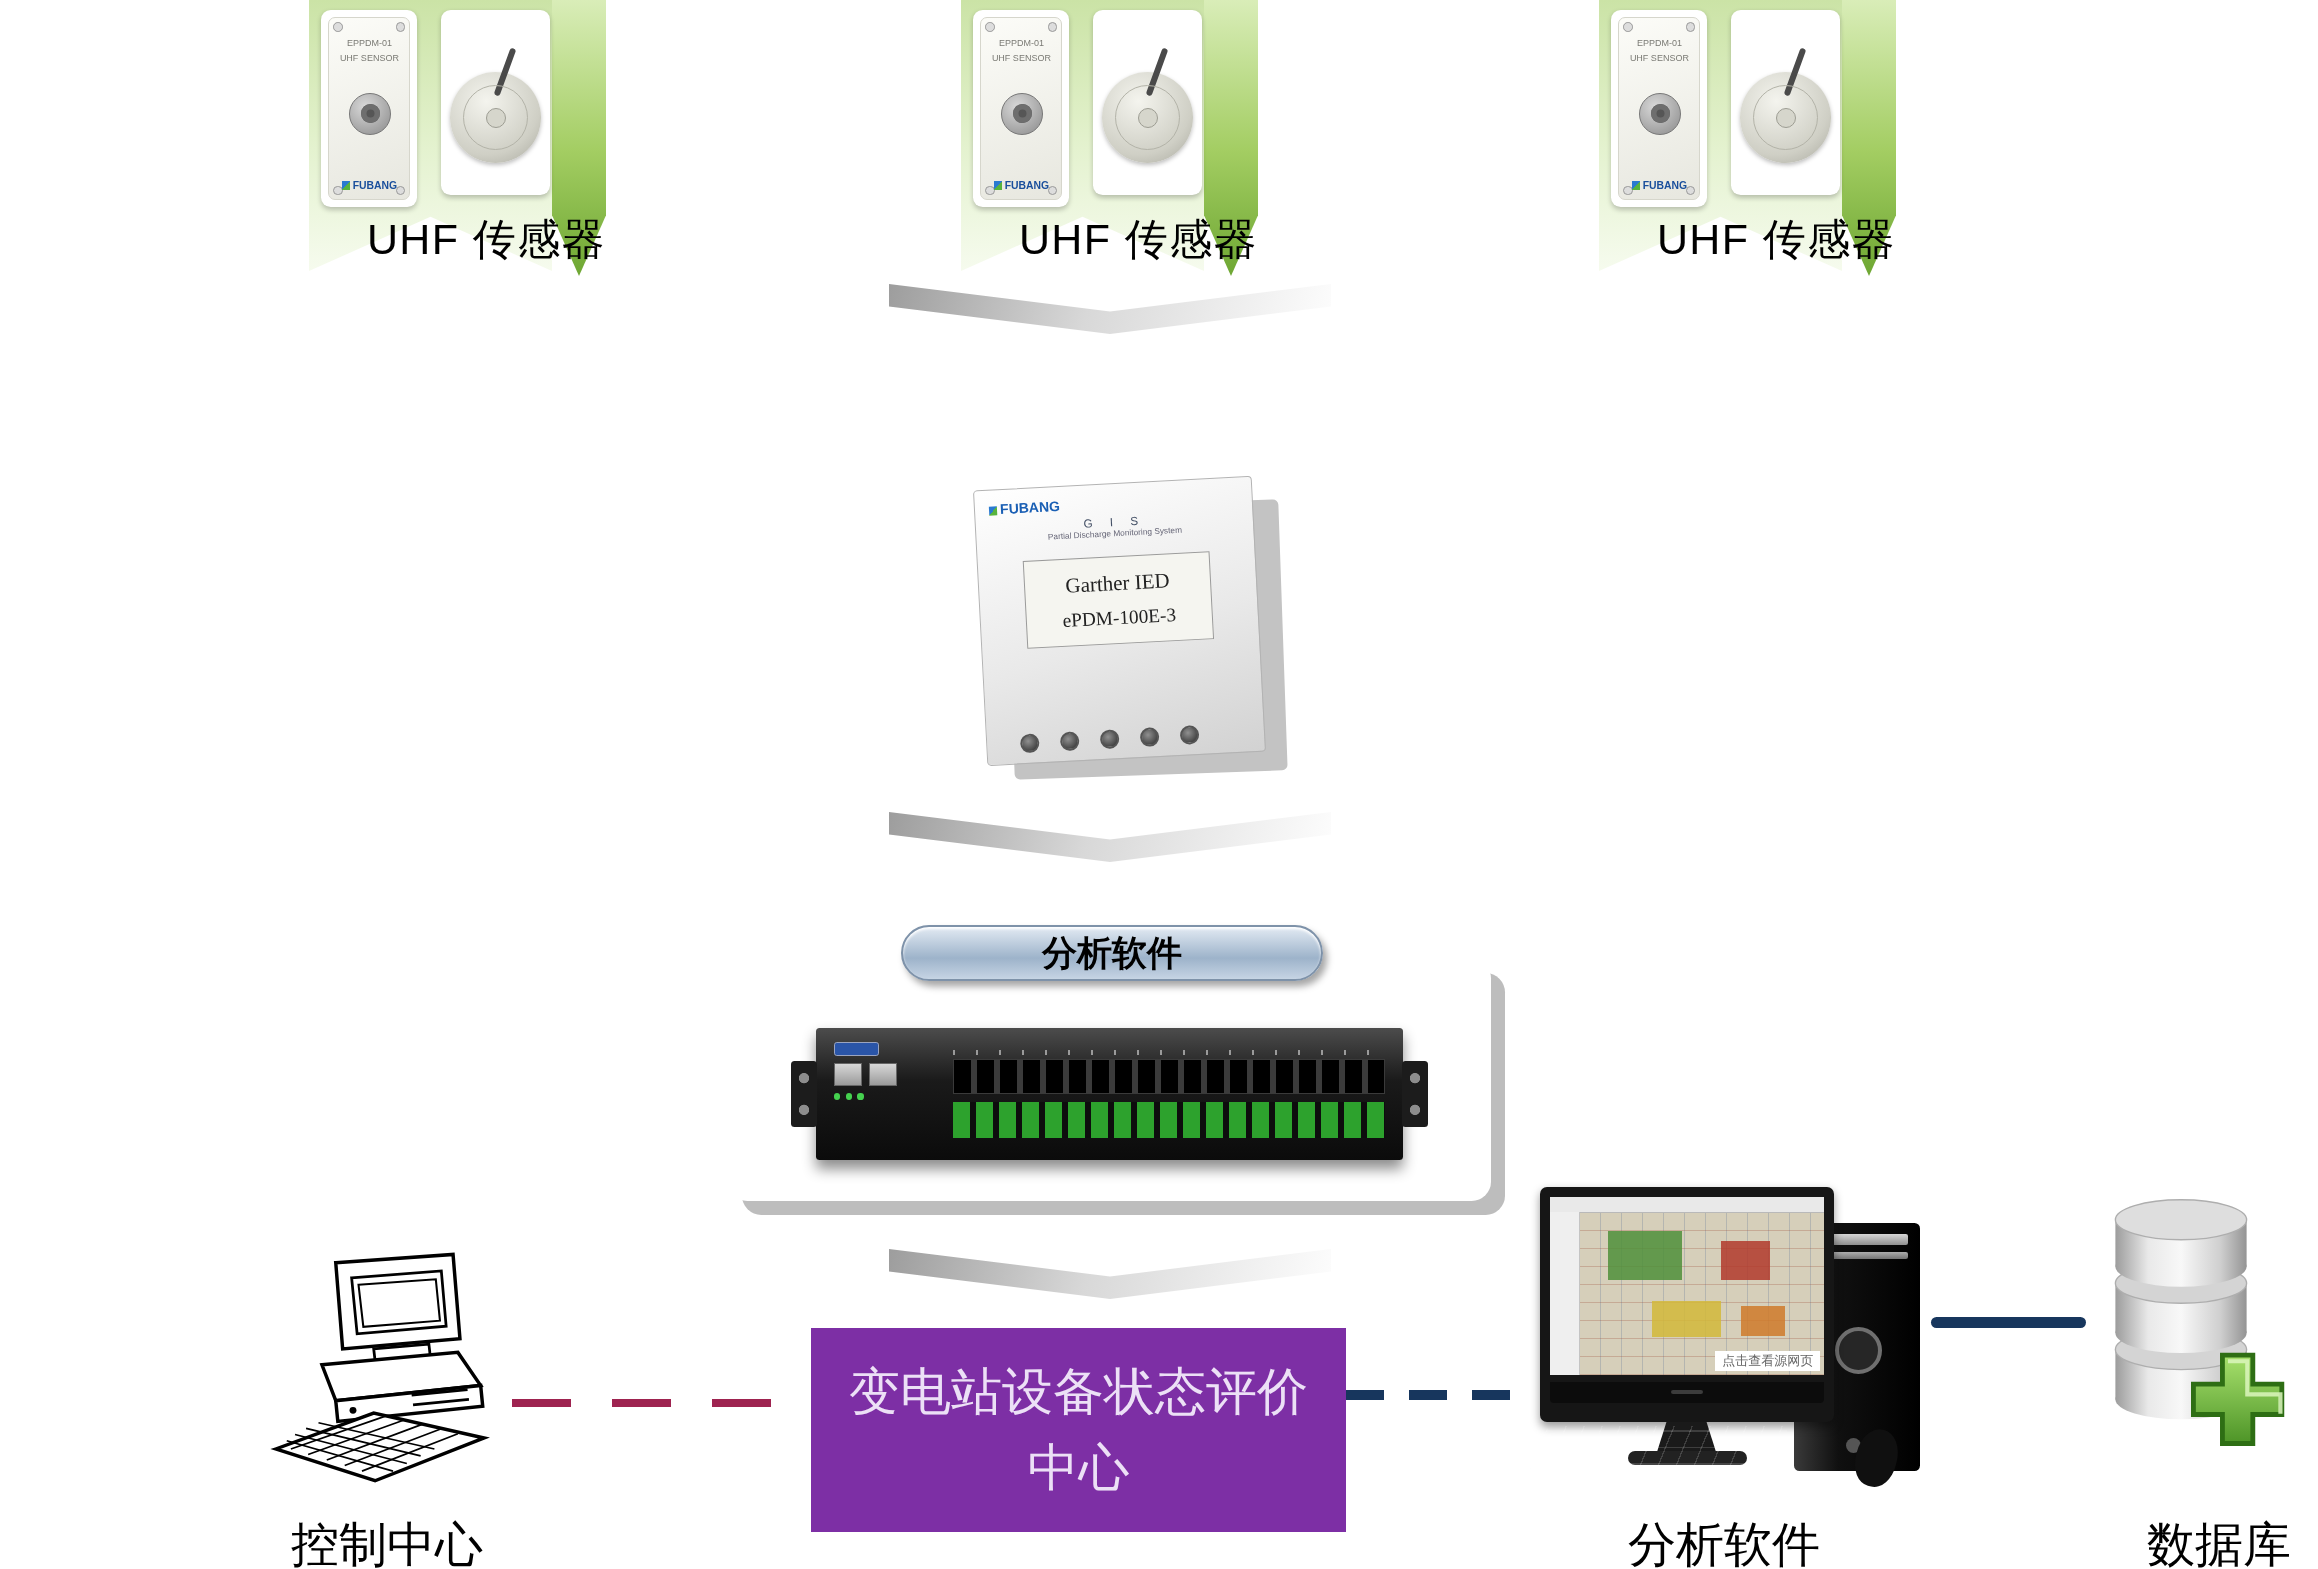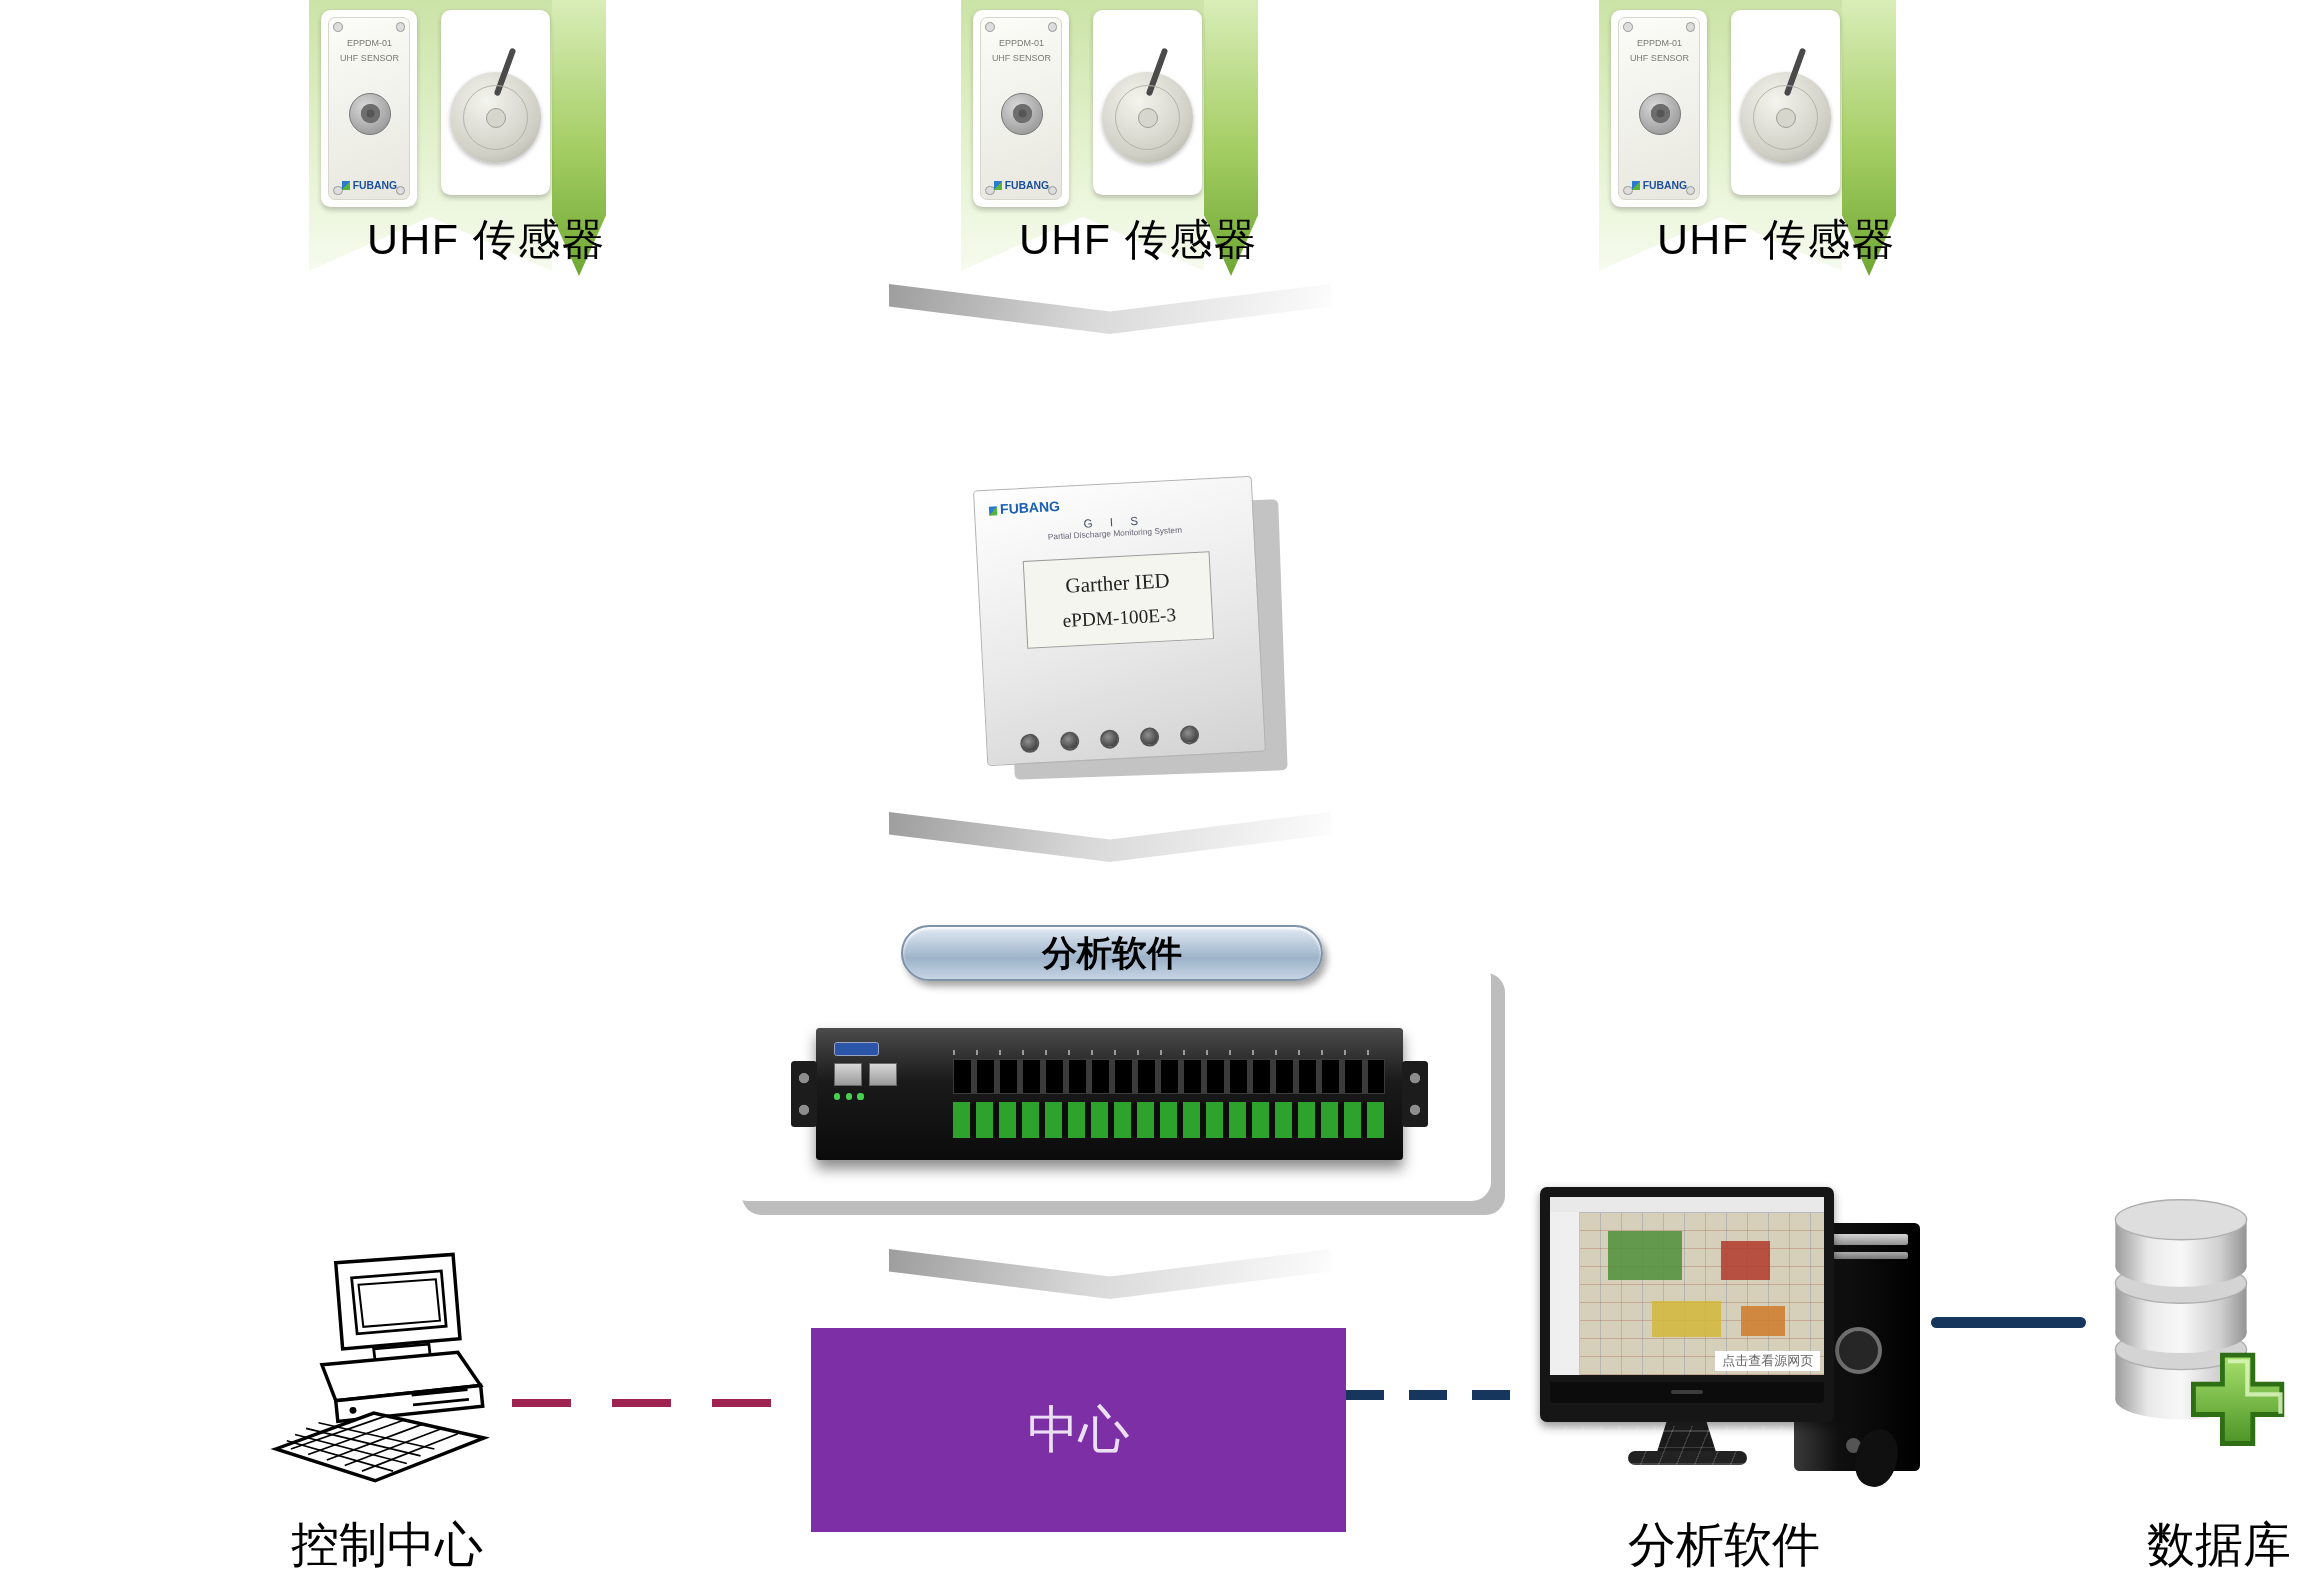--- a/index.html
+++ b/index.html
@@ -331,20 +331,21 @@
       <path d="M8,300 L150,248 L310,284 L152,346 Z" fill="#fff" stroke="#000" stroke-width="5"></path>
       <path d="M30,300 L168,252 M55,308 L194,258 M82,316 L221,264 M108,324 L247,271 M133,332 L272,278" stroke="#000" stroke-width="2.5" fill="none"></path>
       <path d="M70,262 L238,300 M52,270 L218,310 M36,279 L198,321 M24,288 L178,332" stroke="#000" stroke-width="2.5" fill="none"></path>
     </svg>
   </div>
   <div class="cc-label">控制中心</div>
 
   <div class="dash-crimson"></div>
 
   <div class="purple-box">
+    <div>变电站设备状态评价</div>
     <div>中心</div>
   </div>
 
   <div class="dash-navy"></div>
 
   <div class="analysis">
     <div class="tower">
       <div class="tower-bay"></div>
       <div class="tower-bay tower-bay2"></div>
       <div class="tower-badge"></div>

